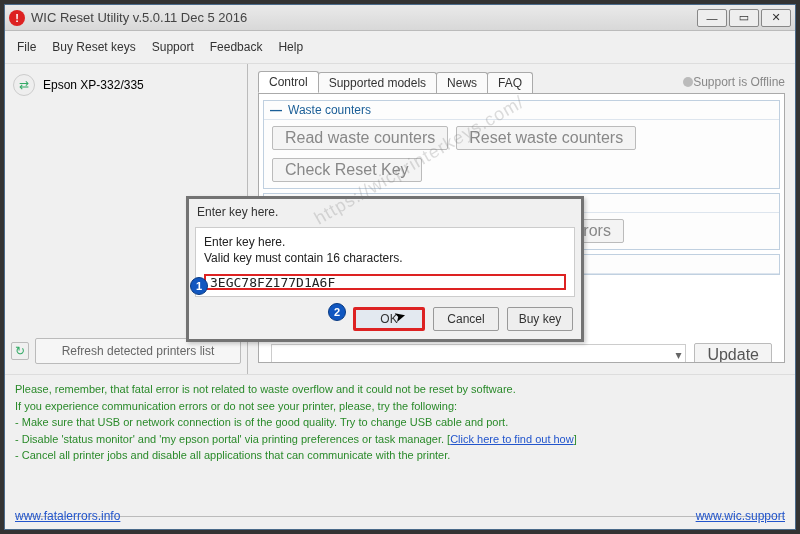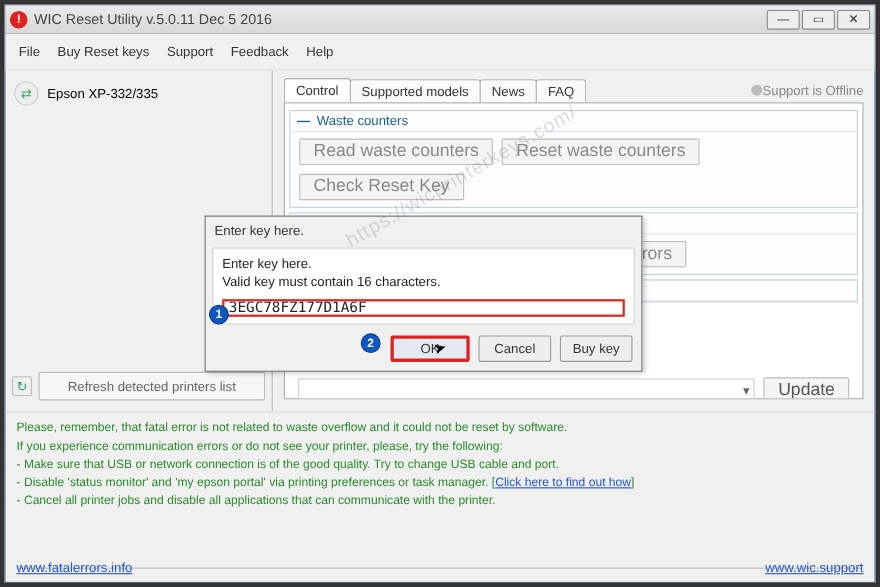--- a/index.html
+++ b/index.html
@@ -53,21 +53,21 @@
 .btn { height:24px; padding:0 12px; border:1px solid #bbb; background:#f4f4f4; border-radius:2px; color:#888; font-size:16px;}
 .update-row{ display:flex; justify-content:flex-end; align-items:center; gap:8px; padding:4px 8px; }
 .update-row .drop { flex:1; max-width:460px; height:22px; border:1px solid #ccc; background:#fff; display:flex; align-items:center; justify-content:flex-end; padding:0 4px; color:#666;}
 .help-area { padding: 6px 10px; height: 140px; border-top:1px solid #ddd;}
 .help-area div { color: #2a8a2a; font-size: 11px; line-height: 1.5; }
 .help-area a { color: #2255cc; text-decoration: underline; }
 .footer { position:absolute; bottom:0; left:0; right:0; height:24px; display:flex; justify-content:space-between; align-items:flex-end; padding:0 10px 6px;}
 .footer a { color:#2255cc; font-size:12px; text-decoration:underline;}
 .divider{ border-top:1px solid #bbb; margin: 2px 10px;}
 
-.dialog { position:absolute; top:196px; left:186px; width:398px; border:1px solid #737373; background:#f0f0f0; box-shadow:2px 2px 4px rgba(0,0,0,0.2); z-index:10;}
+.dialog { position:absolute; top:196px; left:186px; width:398px; border:3px solid #737373; background:#f0f0f0; box-shadow:2px 2px 4px rgba(0,0,0,0.2); z-index:10;}
 .dialog-title { padding:6px 8px; font-size:12px; color:#333;}
 .dialog-body { border:1px solid #ccc; background:#fff; margin:2px 6px 6px; padding:6px 8px;}
 .dialog-body p { font-size:12px; color:#222; line-height:1.35;}
 .key-input { width:100%; height:16px; border:2px solid #d22; padding:0 4px; font-size:13px; font-family: Consolas, monospace; color:#222; margin-top:8px;}
 .dialog-btnrow { display:flex; justify-content:flex-end; gap:8px; padding:4px 8px 8px;align-items:center;}
 .dbtn { height:24px; width:66px; border:1px solid #999; background:#eee; border-radius:2px; font-size:12px; color:#333;}
 .dbtn.ok{ border:3px solid #d22; background:#e3e9f0; width:72px;}
 .marker { position:absolute; width:18px; height:18px; border-radius:50%; background:#1157c0; color:#fff; font-weight:bold; font-size:11px; display:flex; align-items:center; justify-content:center; border:1px solid #093a82; z-index:20;}
 .m1{ top:277px; left:190px; }
 .m2{ top:303px; left:328px; }

